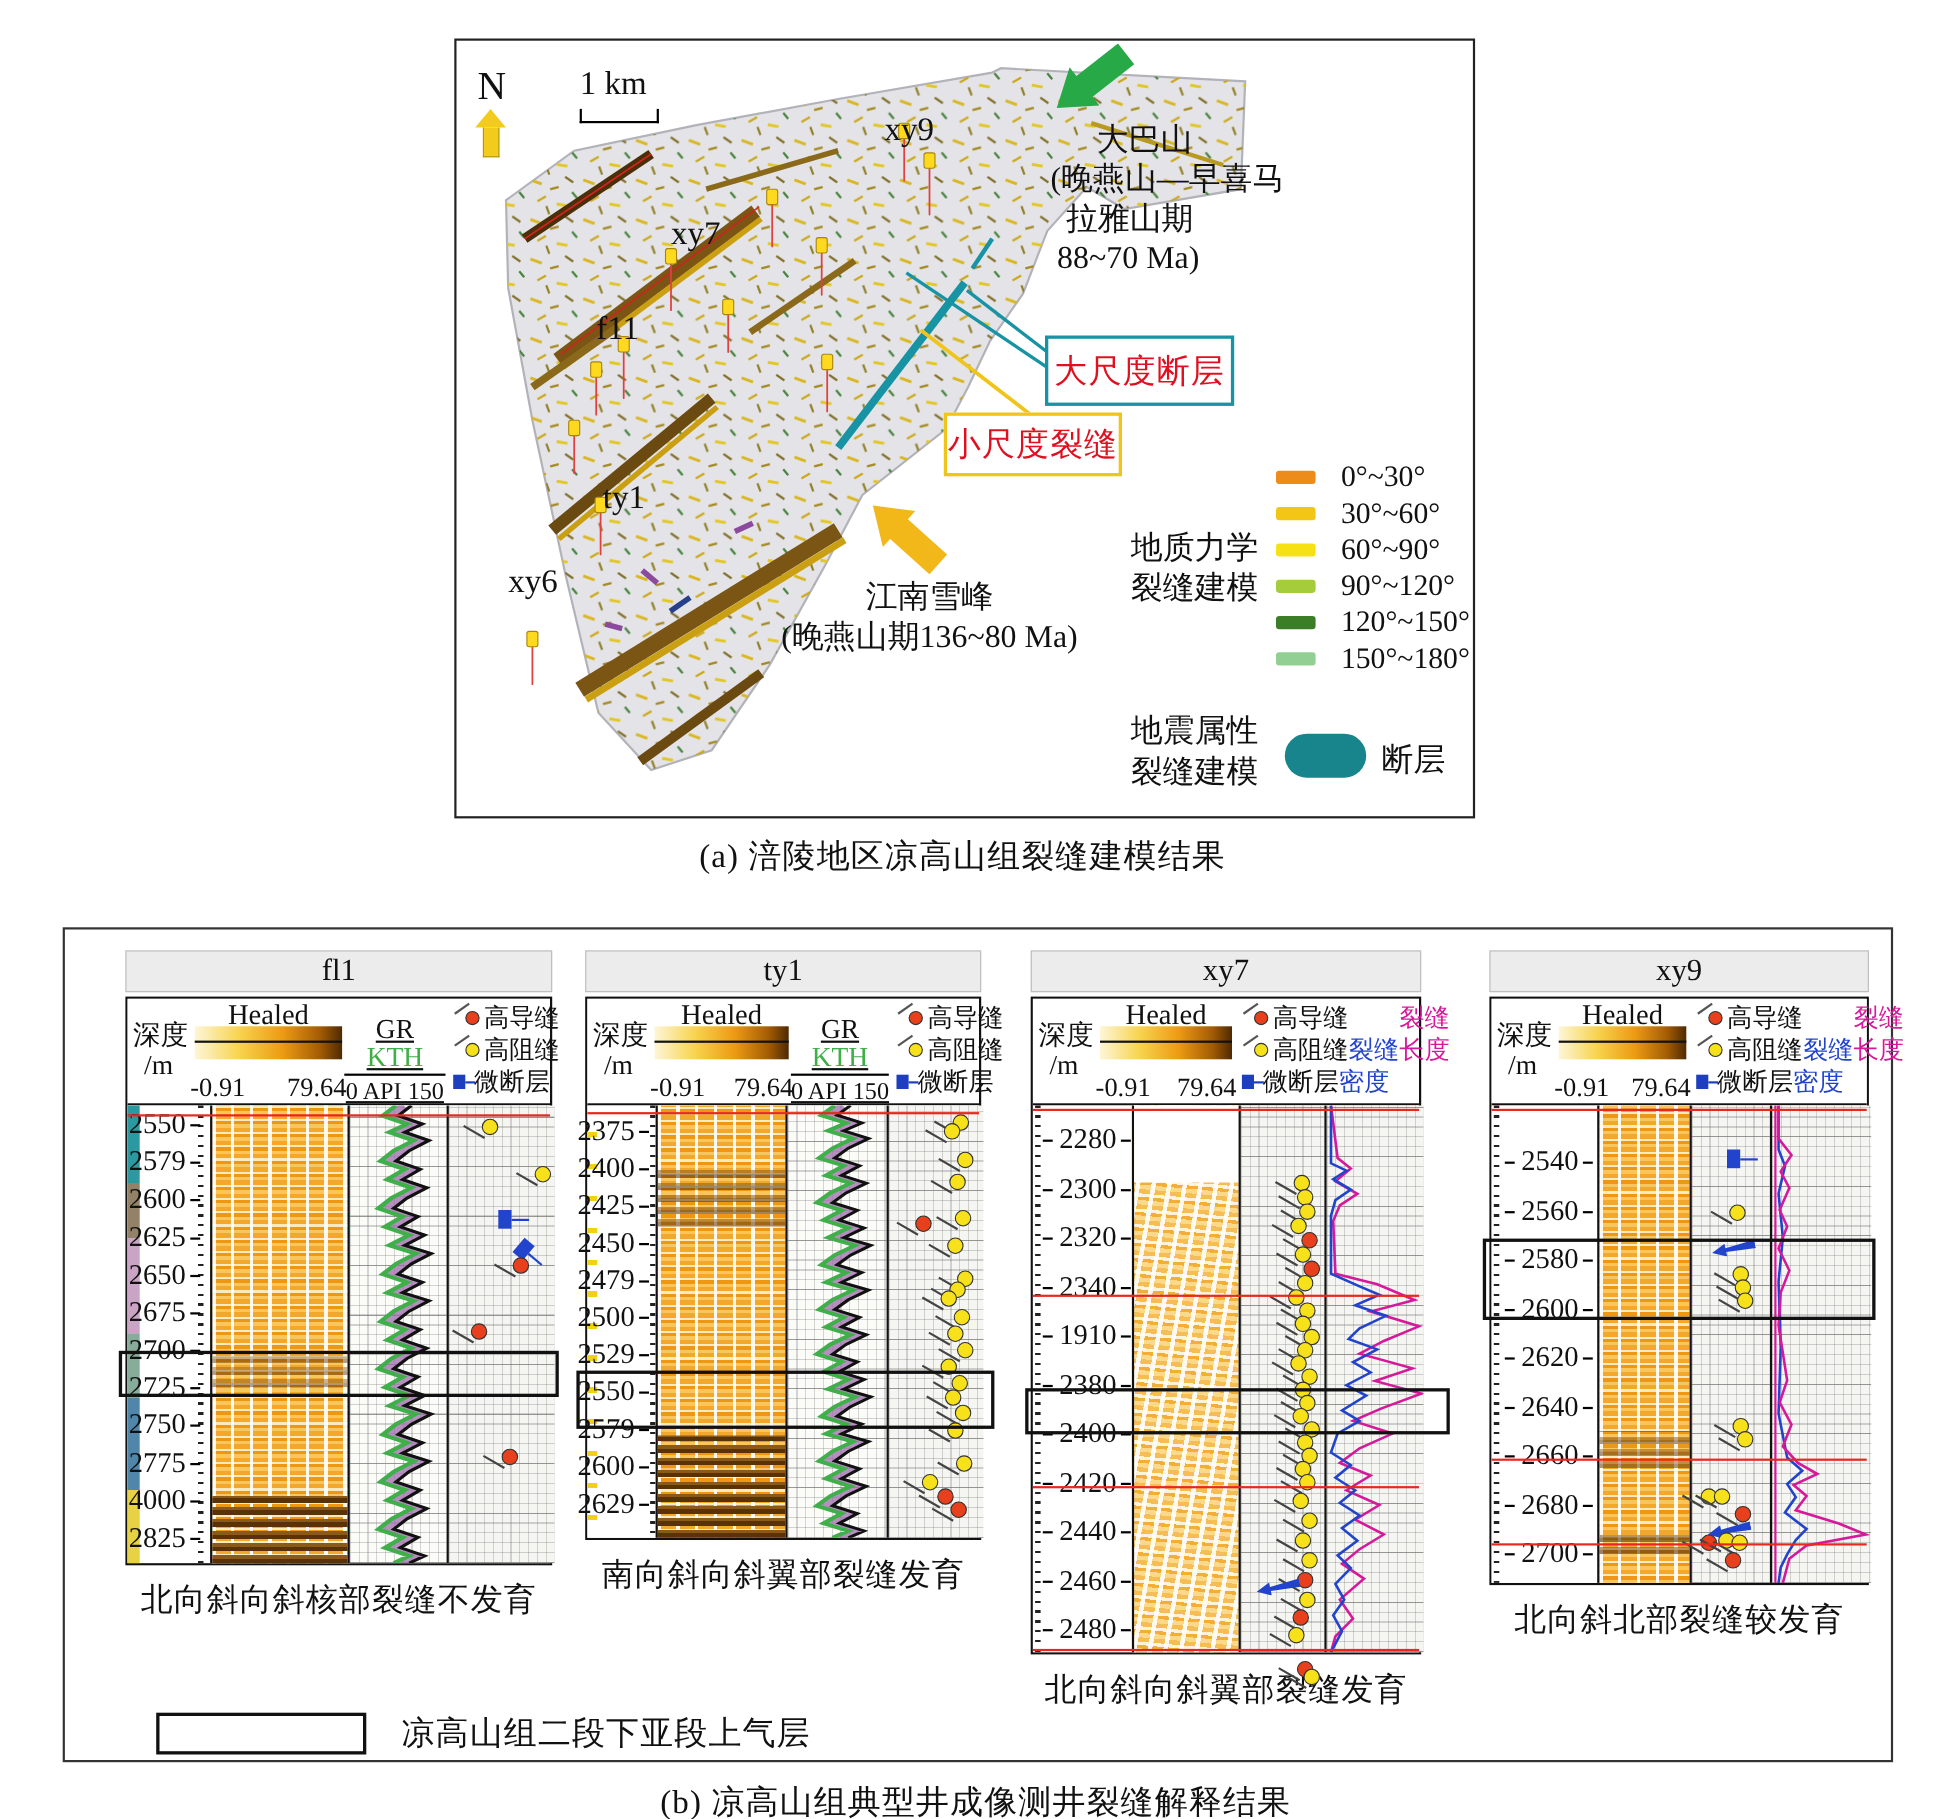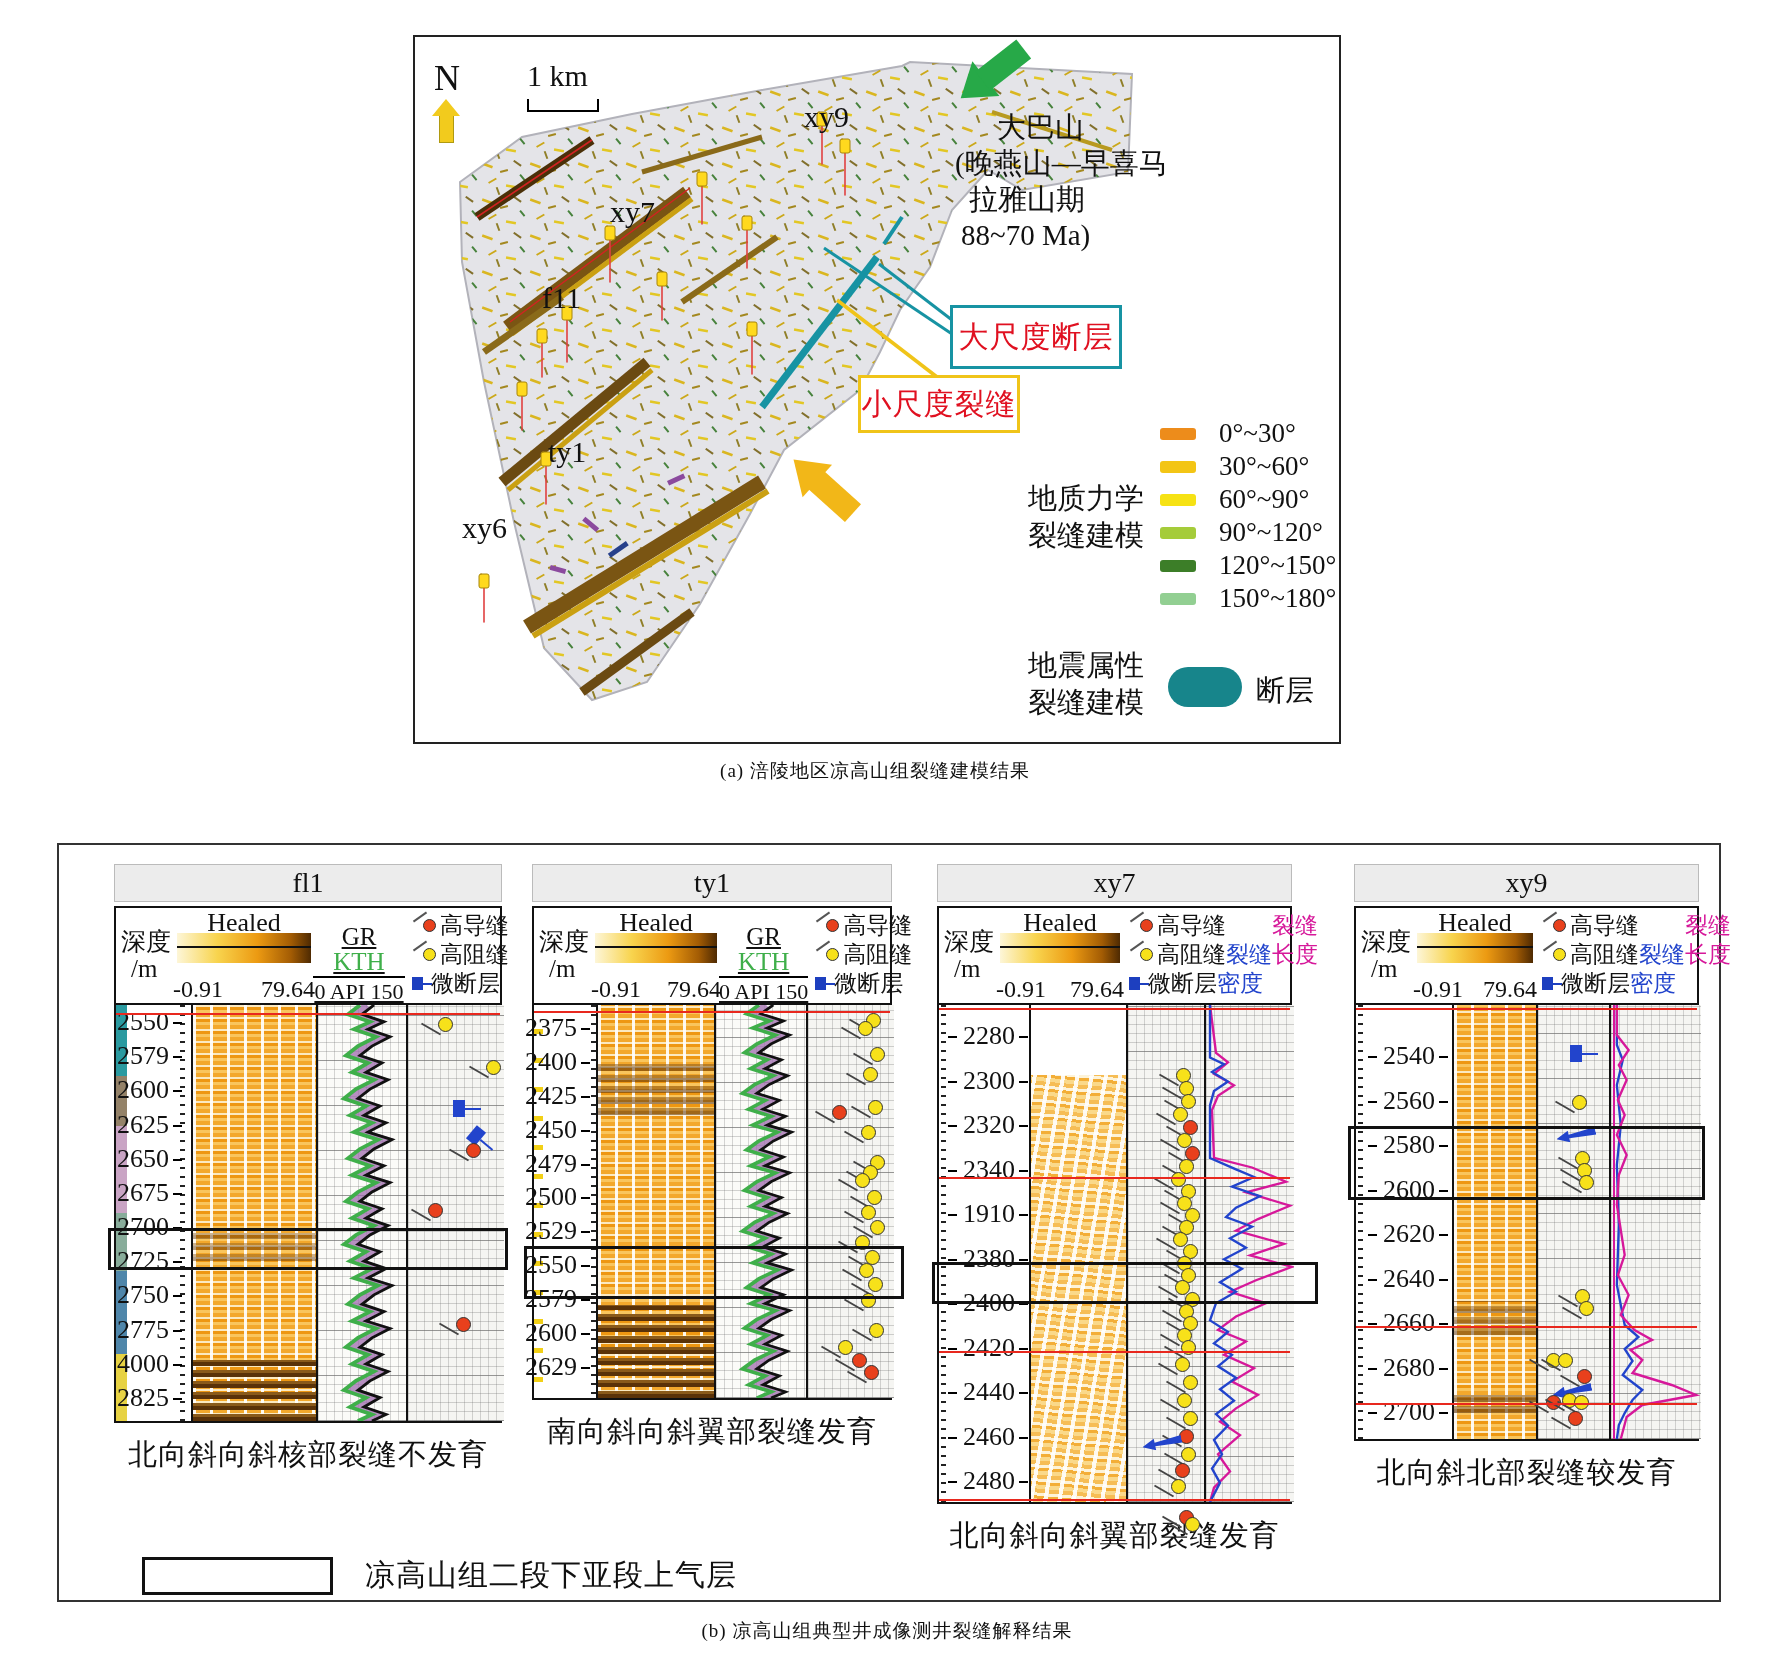--- a/index.html
+++ b/index.html
@@ -3,21 +3,21 @@
 <meta charset="utf-8">
 <style>
   html,body{margin:0;padding:0;background:#fff;}
   .page{position:relative;width:1772px;height:1654px;background:#fff;overflow:hidden;
         font-family:"Liberation Serif","DejaVu Serif",serif;color:#111;}
   .abs{position:absolute;}
 
   
   .panel-a{position:absolute;left:413px;top:35px;width:924px;}
   .pa-box{position:relative;width:924px;height:705px;border:2px solid #222;background:#fff;}
-  .caption{ text-align:center;font-size:19px;margin-top:14px;letter-spacing:1px;}
+  .caption{ text-align:center;font-size:30px;margin-top:14px;letter-spacing:1px;}
 
   .north-label{position:absolute;left:19px;top:20px;font-size:36px;}
   .n-arr{position:absolute;left:16px;top:62px;width:30px;}
   .n-arr .h{width:0;height:0;margin:0 auto;border-left:14px solid transparent;border-right:14px solid transparent;border-bottom:17px solid #f2cb1d;}
   .n-arr .s{width:13px;height:26px;margin:0 auto;background:#f2cb1d;border:1px solid #b09a10;border-top:none;}
   .scale-label{position:absolute;left:112px;top:22px;font-size:30px;}
   .sbar{position:absolute;left:112px;top:62px;width:68px;height:11px;border-left:2px solid #000;border-right:2px solid #000;border-bottom:2px solid #000;}
 
   .farrow{position:absolute;width:82px;height:44px;}
   .farrow .hd{position:absolute;left:0;top:0;width:0;height:0;border-top:22px solid transparent;border-bottom:22px solid transparent;border-right:32px solid currentColor;}
@@ -245,20 +245,24 @@
         <div class="l4">88~70 Ma)</div>
       </div>
 
       <div class="callout co-fault">大尺度断层</div>
       <div class="callout co-frac">小尺度裂缝</div>
 
       <div class="farrow arrow-yellow">
           <div class="hd"></div>
           <div class="sh"></div>
         </div>
+      <div class="txt-jiangnan">
+        <div>江南雪峰</div>
+        <div>(晚燕山期136~80 Ma)</div>
+      </div>
 
       <div class="lg-geo-label">
         <div>地质力学</div>
         <div>裂缝建模</div>
       </div>
       <div class="lg-items">
         <div class="lg-item">
             <span class="sw" style="background: rgb(237, 140, 27);"></span>
             <span>0°~30°</span>
           </div>

